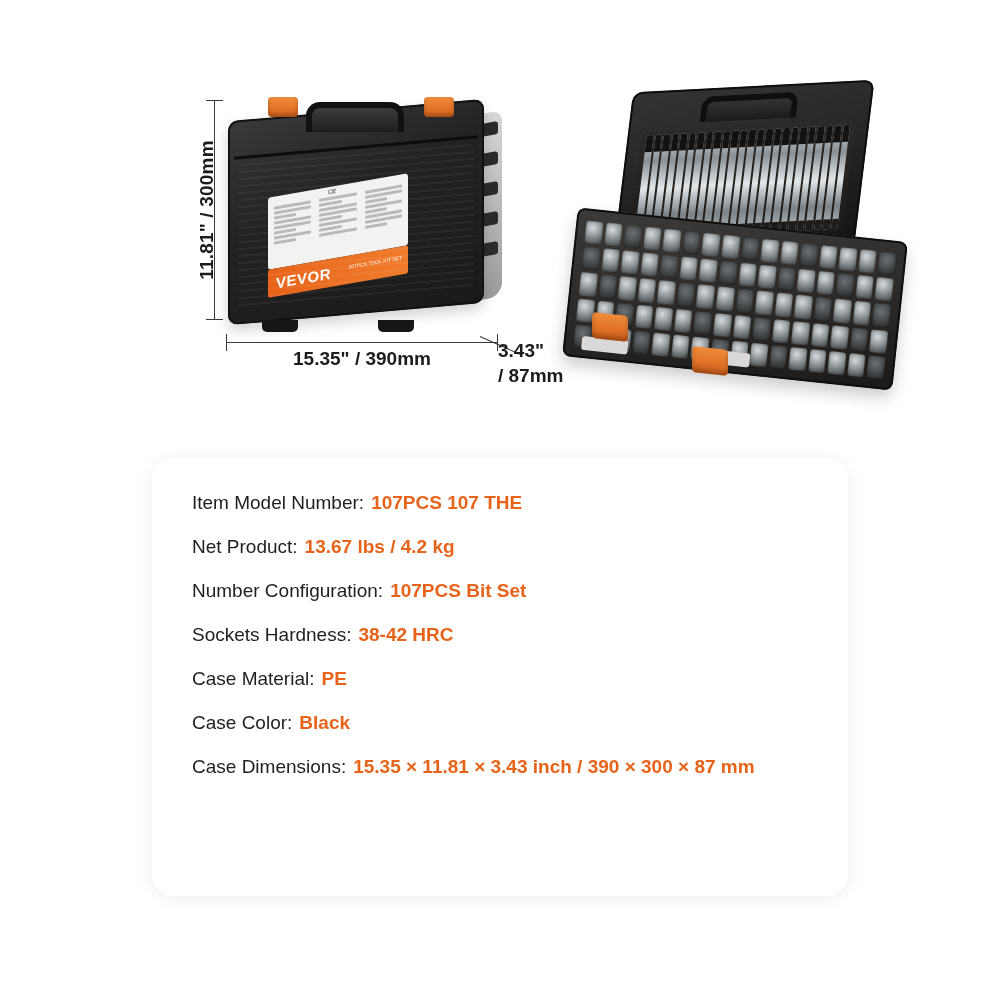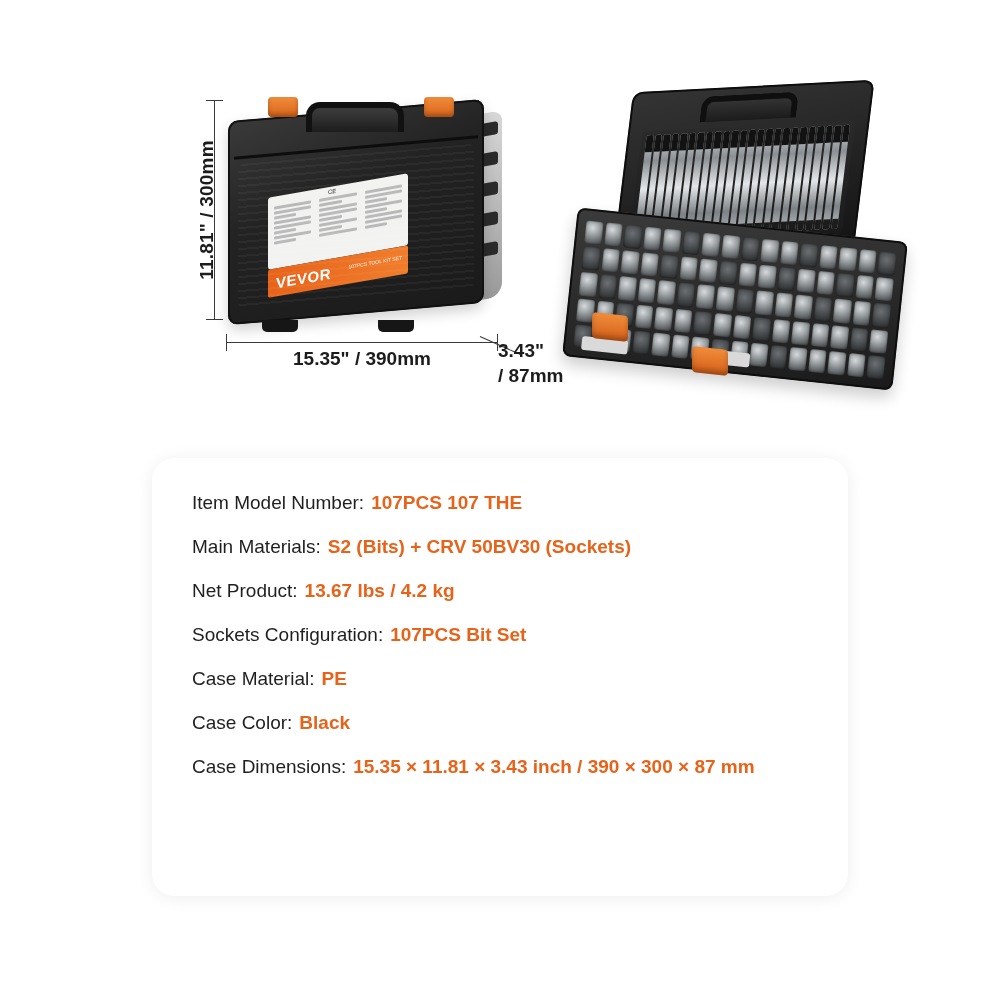--- a/index.html
+++ b/index.html
@@ -514,30 +514,30 @@
       <div class="oc-clip b"></div>
     </div>
   </div>
 
   <div class="spec-card">
     <div class="spec-row">
       <span class="spec-label">Item Model Number:</span>
       <span class="spec-value">107PCS 107 THE</span>
     </div>
     <div class="spec-row">
-      <span class="spec-label">Main Materials:</span>
-      <span class="spec-value">S2 (Bits) + CRV 50BV30 (Sockets)</span>
-    </div>
-    <div class="spec-row">
       <span class="spec-label">Net Product:</span>
       <span class="spec-value">13.67 lbs / 4.2 kg</span>
     </div>
     <div class="spec-row">
-      <span class="spec-label">Sockets Configuration:</span>
+      <span class="spec-label">Number Configuration:</span>
       <span class="spec-value">107PCS Bit Set</span>
+    </div>
+    <div class="spec-row">
+      <span class="spec-label">Sockets Hardness:</span>
+      <span class="spec-value">38-42 HRC</span>
     </div>
     <div class="spec-row">
       <span class="spec-label">Case Material:</span>
       <span class="spec-value">PE</span>
     </div>
     <div class="spec-row">
       <span class="spec-label">Case Color:</span>
       <span class="spec-value">Black</span>
     </div>
     <div class="spec-row">

